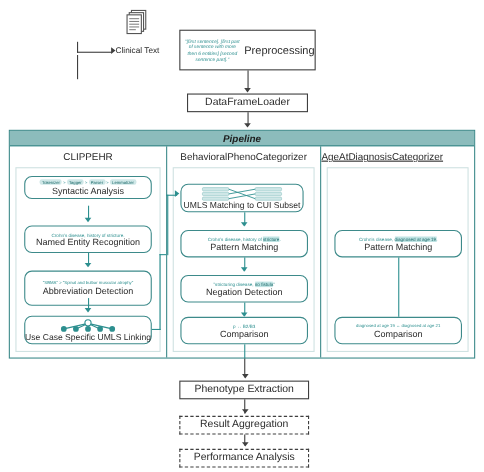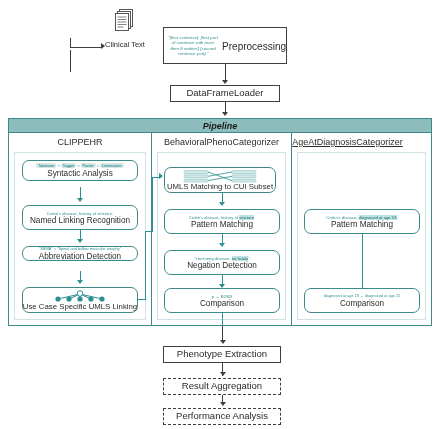--- a/index.html
+++ b/index.html
@@ -279,27 +279,27 @@
       <span class="chip">Lemmatizer</span>
     </div>
     <div class="main">Syntactic Analysis</div>
   </div>
 
   <div class="vline" style="left:79.5px; top:187px; height:14px;"></div>
   <div class="arrow-down" style="left:76.8px; top:198px;"></div>
 
   <div class="stage" style="left:22px; top:205px; width:116px; height:25px;">
     <div class="sample">Crohn's disease, history of stricture.</div>
-    <div class="main">Named Linking Recognition</div>
+    <div class="main">Named Entity Recognition</div>
   </div>
 
   <div class="vline" style="left:79.5px; top:230px; height:12px;"></div>
   <div class="arrow-down" style="left:76.8px; top:239px;"></div>
 
-  <div class="stage" style="left:22px; top:246px; width:116px; height:15px;">
+  <div class="stage" style="left:22px; top:246px; width:116px; height:32px;">
     <div class="sample" style="font-size:3.9px;">"SBMA" &gt; "Spinal and bulbar muscular atrophy"</div>
     <div class="main">Abbreviation Detection</div>
   </div>
 
   <div class="vline" style="left:79.5px; top:271px; height:12px;"></div>
   <div class="arrow-down" style="left:76.8px; top:280px;"></div>
 
   <div class="stage" style="left:22px; top:287px; width:116px; height:26px;">
     <span style="line-height:0;">
       <svg width="56" height="13" viewBox="0 0 56 13">

